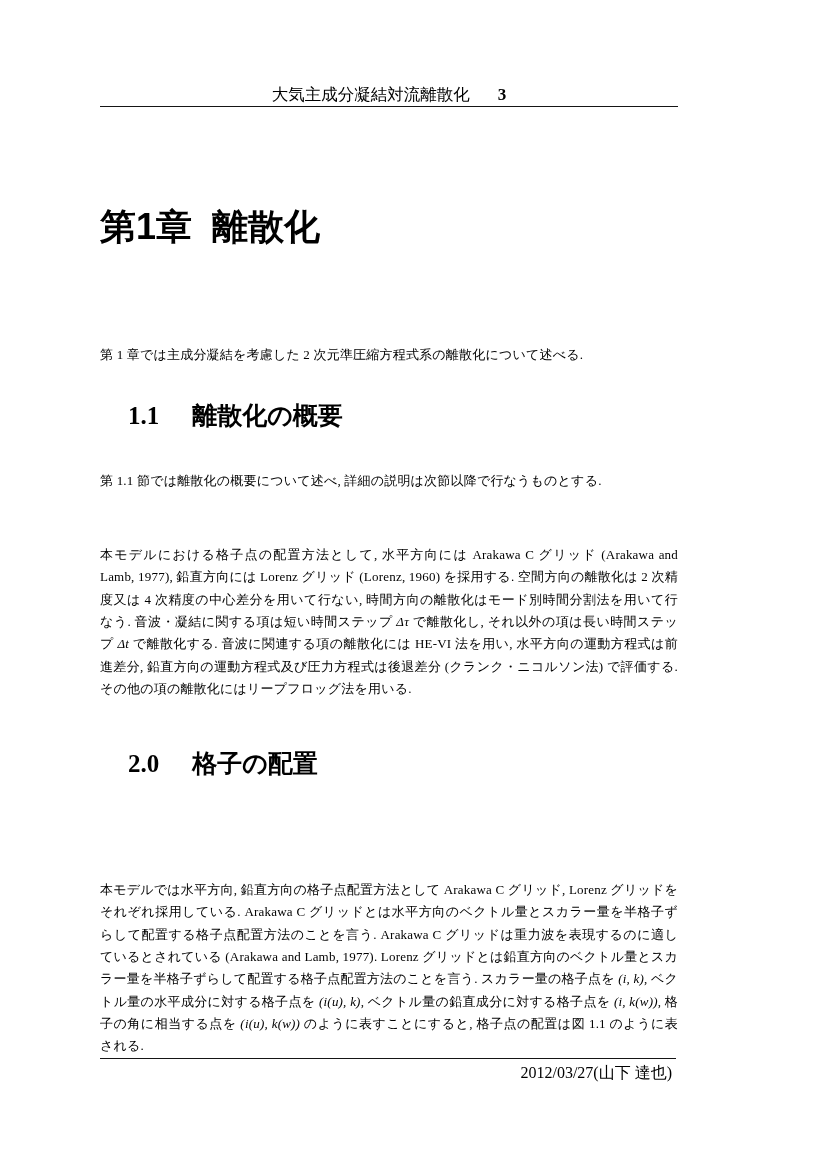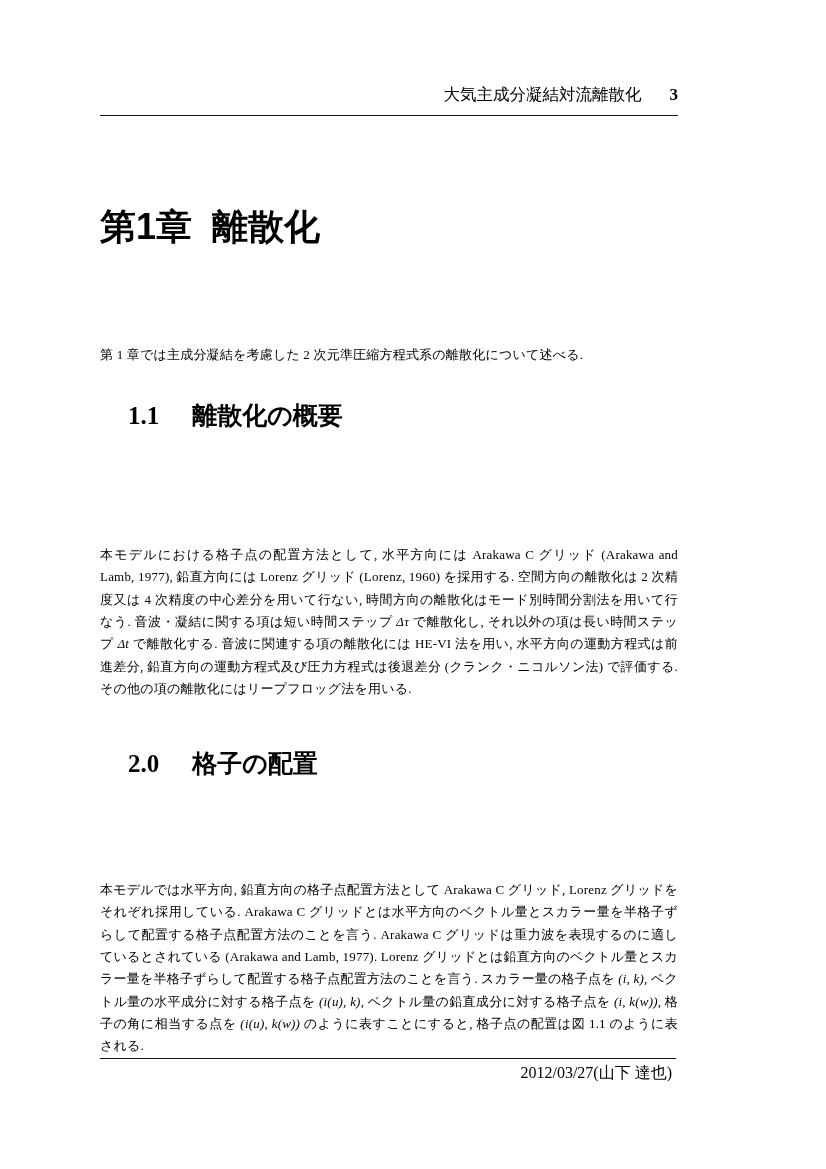--- a/index.html
+++ b/index.html
@@ -20,24 +20,24 @@
   }
   .mincho {
     font-family: "Liberation Serif", "DejaVu Serif", serif;
   }
   .running-header {
     position: absolute;
     left: 100px;
     top: 84px;
     width: 578px;
     display: flex;
-    justify-content: flex-end;
+    justify-content: center;
     align-items: baseline;
     font-size: 16.5px;
-    padding-bottom: 9px;
+    padding-bottom: 0;
     border-bottom: 1.6px solid #151515;
   }
   .running-header .right-group {
     display: flex;
     align-items: baseline;
     gap: 28px;
   }
   .running-header .page-num {
     font-family: "Liberation Serif", "DejaVu Serif", serif;
     font-weight: bold;
@@ -123,20 +123,21 @@
     <span>離散化</span>
   </div>
 
   <p class="body-par par-intro"><span>第 1 章では主成分凝結を考慮した 2 次元準圧縮方程式系の離散化について述べる.</span></p>
 
   <div class="section-heading heading-1-1 gothic">
     <span class="sec-num">1.1</span>
     <span>離散化の概要</span>
   </div>
 
+  <p class="body-par par-1-1-a"><span>第 1.1 節では離散化の概要について述べ, 詳細の説明は次節以降で行なうものとする.</span></p>
 
   <p class="body-par par-1-1-b"><span>本モデルにおける格子点の配置方法として, 水平方向には Arakawa C グリッド (Arakawa and Lamb, 1977), 鉛直方向には Lorenz グリッド (Lorenz, 1960) を採用する. 空間方向の離散化は 2 次精度又は 4 次精度の中心差分を用いて行ない, 時間方向の離散化はモード別時間分割法を用いて行なう. 音波・凝結に関する項は短い時間ステップ </span><span class="math">Δτ</span><span> で離散化し, それ以外の項は長い時間ステップ </span><span class="math">Δt</span><span> で離散化する. 音波に関連する項の離散化には HE-VI 法を用い, 水平方向の運動方程式は前進差分, 鉛直方向の運動方程式及び圧力方程式は後退差分 (クランク・ニコルソン法) で評価する. その他の項の離散化にはリープフロッグ法を用いる.</span></p>
 
   <div class="section-heading heading-1-2 gothic">
     <span class="sec-num">2.0</span>
     <span>格子の配置</span>
   </div>
 
   <p class="body-par par-1-2-a"><span>本モデルでは水平方向, 鉛直方向の格子点配置方法として Arakawa C グリッド, Lorenz グリッドをそれぞれ採用している. Arakawa C グリッドとは水平方向のベクトル量とスカラー量を半格子ずらして配置する格子点配置方法のことを言う. Arakawa C グリッドは重力波を表現するのに適しているとされている (Arakawa and Lamb, 1977). Lorenz グリッドとは鉛直方向のベクトル量とスカラー量を半格子ずらして配置する格子点配置方法のことを言う. スカラー量の格子点を </span><span class="math">(i, k)</span><span>, ベクトル量の水平成分に対する格子点を </span><span class="math">(i(u), k)</span><span>, ベクトル量の鉛直成分に対する格子点を </span><span class="math">(i, k(w))</span><span>, 格子の角に相当する点を </span><span class="math">(i(u), k(w))</span><span> のように表すことにすると, 格子点の配置は図 1.1 のように表される.</span></p>
 

